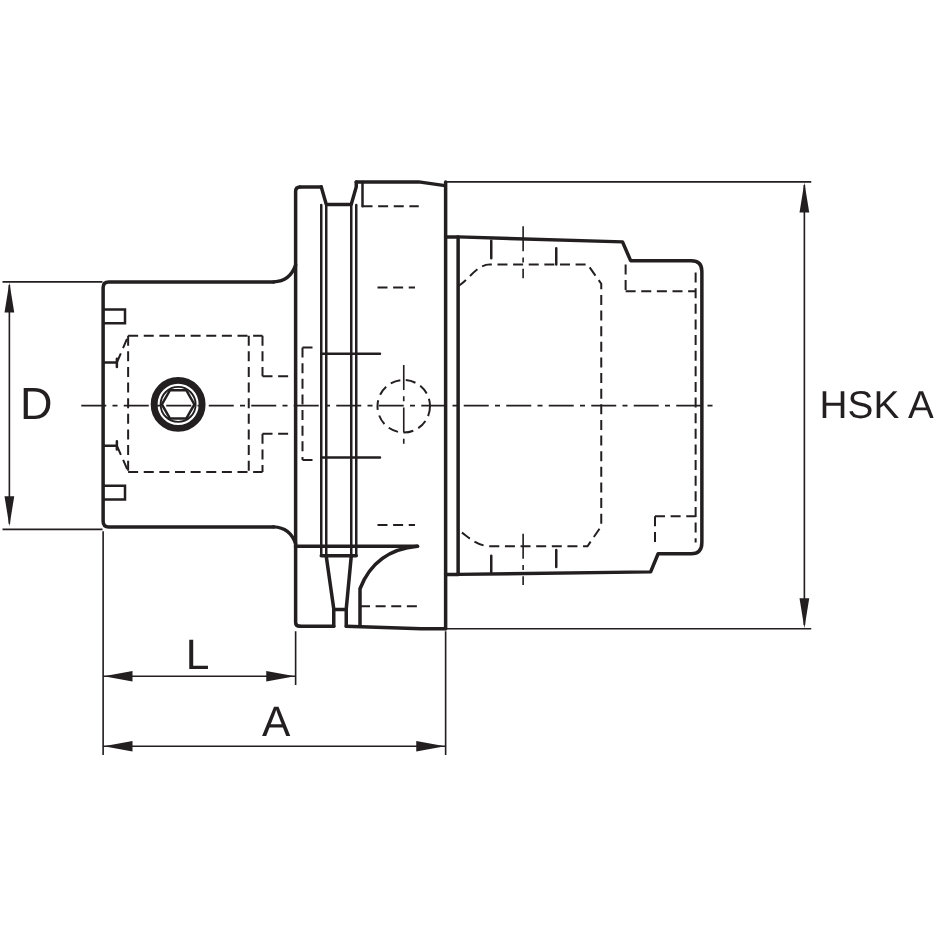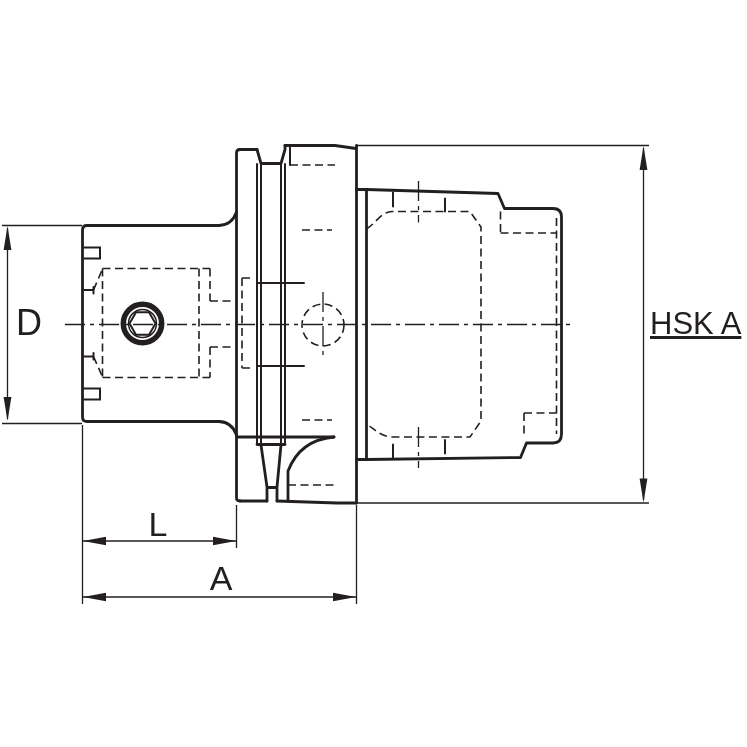--- a/index.html
+++ b/index.html
@@ -12,21 +12,21 @@
   }
   #stage svg { position:absolute; left:0; top:0; }
   .lbl {
     position:absolute; color:var(--line);
     font-family:"Liberation Sans","DejaVu Sans",sans-serif;
     white-space:nowrap;
   }
   .lbl-d   { left:8px;   top:303px; width:42px; height:40px; font-size:36px; line-height:40px; text-align:center; }
   .lbl-l   { left:137px; top:505px; width:42px; height:38px; font-size:34px; line-height:38px; text-align:center; }
   .lbl-a   { left:200px; top:559px; width:42px; height:38px; font-size:34px; line-height:38px; text-align:center; }
-  .lbl-hsk { left:650px; top:305px; width:97px; height:38px; font-size:31px; line-height:38px; text-align:left;text-decoration:underline; }
+  .lbl-hsk { left:650px; top:305px; width:97px; height:38px; font-size:31px; line-height:38px; text-align:right; }
 
   .thick  { stroke:var(--line); stroke-width:2.8; fill:none; stroke-linecap:round; stroke-linejoin:round; }
   .med    { stroke:var(--line); stroke-width:2;   fill:none; stroke-linecap:round; }
   .hid    { stroke:var(--line); stroke-width:1.6; fill:none; stroke-dasharray:8 4.5; stroke-linecap:butt; }
   .cl     { stroke:var(--line); stroke-width:1.3; fill:none; stroke-dasharray:20 5 4 5; }
   .dim    { stroke:var(--line); stroke-width:1.3; fill:none; }
   .arrow  { fill:var(--line); stroke:none; }
   .ring   { stroke:var(--line); stroke-width:5.5; fill:none; }
   .thin-c { stroke:var(--line); stroke-width:1.5; fill:none; }
 </style>

